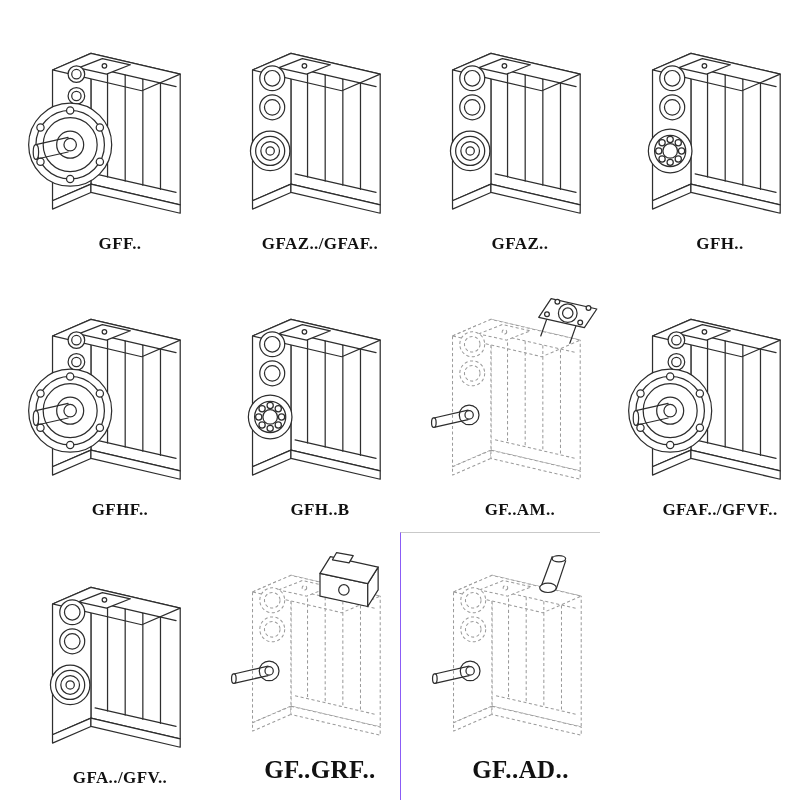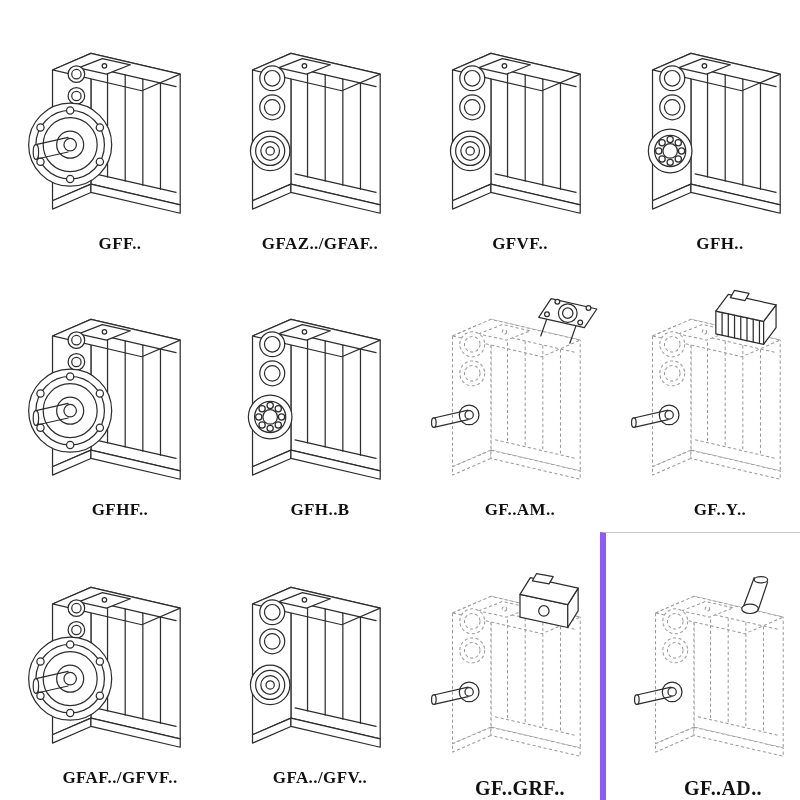--- a/index.html
+++ b/index.html
@@ -12,30 +12,30 @@
     display:grid;
     grid-template-columns:repeat(4,200px);
     grid-template-rows:266px 266px 268px;
     width:800px;height:800px;
   }
   .cell{
     margin:0;display:flex;flex-direction:column;align-items:center;
     justify-content:flex-end;overflow:hidden;padding-left:40px;
   }
   .cell-bordered{
-    border-left:6px solid #8b5cf6;
+    border-left:1px solid #8b5cf6;
     border-top:1px solid #c9c9c9;
   }
   .drawing{flex:0 0 auto;width:188px;height:218px;display:block;}
   .label{
     font-weight:bold;font-size:17px;color:#111;
     letter-spacing:0.4px;margin:0 0 12px 0;text-align:center;
     white-space:nowrap;
   }
-  .label-lg{font-size:20px;margin-bottom:0;}
+  .label-lg{font-size:25px;margin-bottom:16px;}
   
   .ink{stroke:#2e2e2e;fill:#ffffff;stroke-width:1.2;stroke-linejoin:round;stroke-linecap:round;}
   .dash{stroke:#9b9b9b;fill:#ffffff;stroke-width:1;stroke-dasharray:3 2.4;stroke-linejoin:round;}
   .defs-holder{position:absolute;width:0;height:0;overflow:hidden;}
 </style>
 </head>
 <body>
 
 <svg class="defs-holder" aria-hidden="true">
   <defs>
@@ -230,21 +230,21 @@
       <svg class="drawing" viewBox="0 0 180 210">
           <use href="#sym-hollow"></use>
         </svg>
       <figcaption class="label">GFAZ../GFAF..</figcaption>
     </figure>
 
     <figure class="cell">
       <svg class="drawing" viewBox="0 0 180 210">
           <use href="#sym-hollow"></use>
         </svg>
-      <figcaption class="label">GFVF..</figcaption>
+      <figcaption class="label">GFAZ..</figcaption>
     </figure>
 
     <figure class="cell">
       <svg class="drawing" viewBox="0 0 180 210">
           <use href="#sym-foot"></use>
         </svg>
       <figcaption class="label">GFH..</figcaption>
     </figure>
 
     <figure class="cell">
@@ -261,26 +261,20 @@
       <figcaption class="label">GFH..B</figcaption>
     </figure>
 
     <figure class="cell">
       <svg class="drawing" viewBox="0 0 180 210">
           <use href="#sym-am"></use>
         </svg>
       <figcaption class="label">GF..AM..</figcaption>
     </figure>
 
-    <figure class="cell">
-      <svg class="drawing" viewBox="0 0 180 210">
-          <use href="#sym-y"></use>
-        </svg>
-      <figcaption class="label">GF..Y..</figcaption>
-    </figure>
 
     <figure class="cell">
       <svg class="drawing" viewBox="0 0 180 210">
           <use href="#sym-flange"></use>
         </svg>
       <figcaption class="label">GFAF../GFVF..</figcaption>
     </figure>
 
     <figure class="cell">
       <svg class="drawing" viewBox="0 0 180 210">

